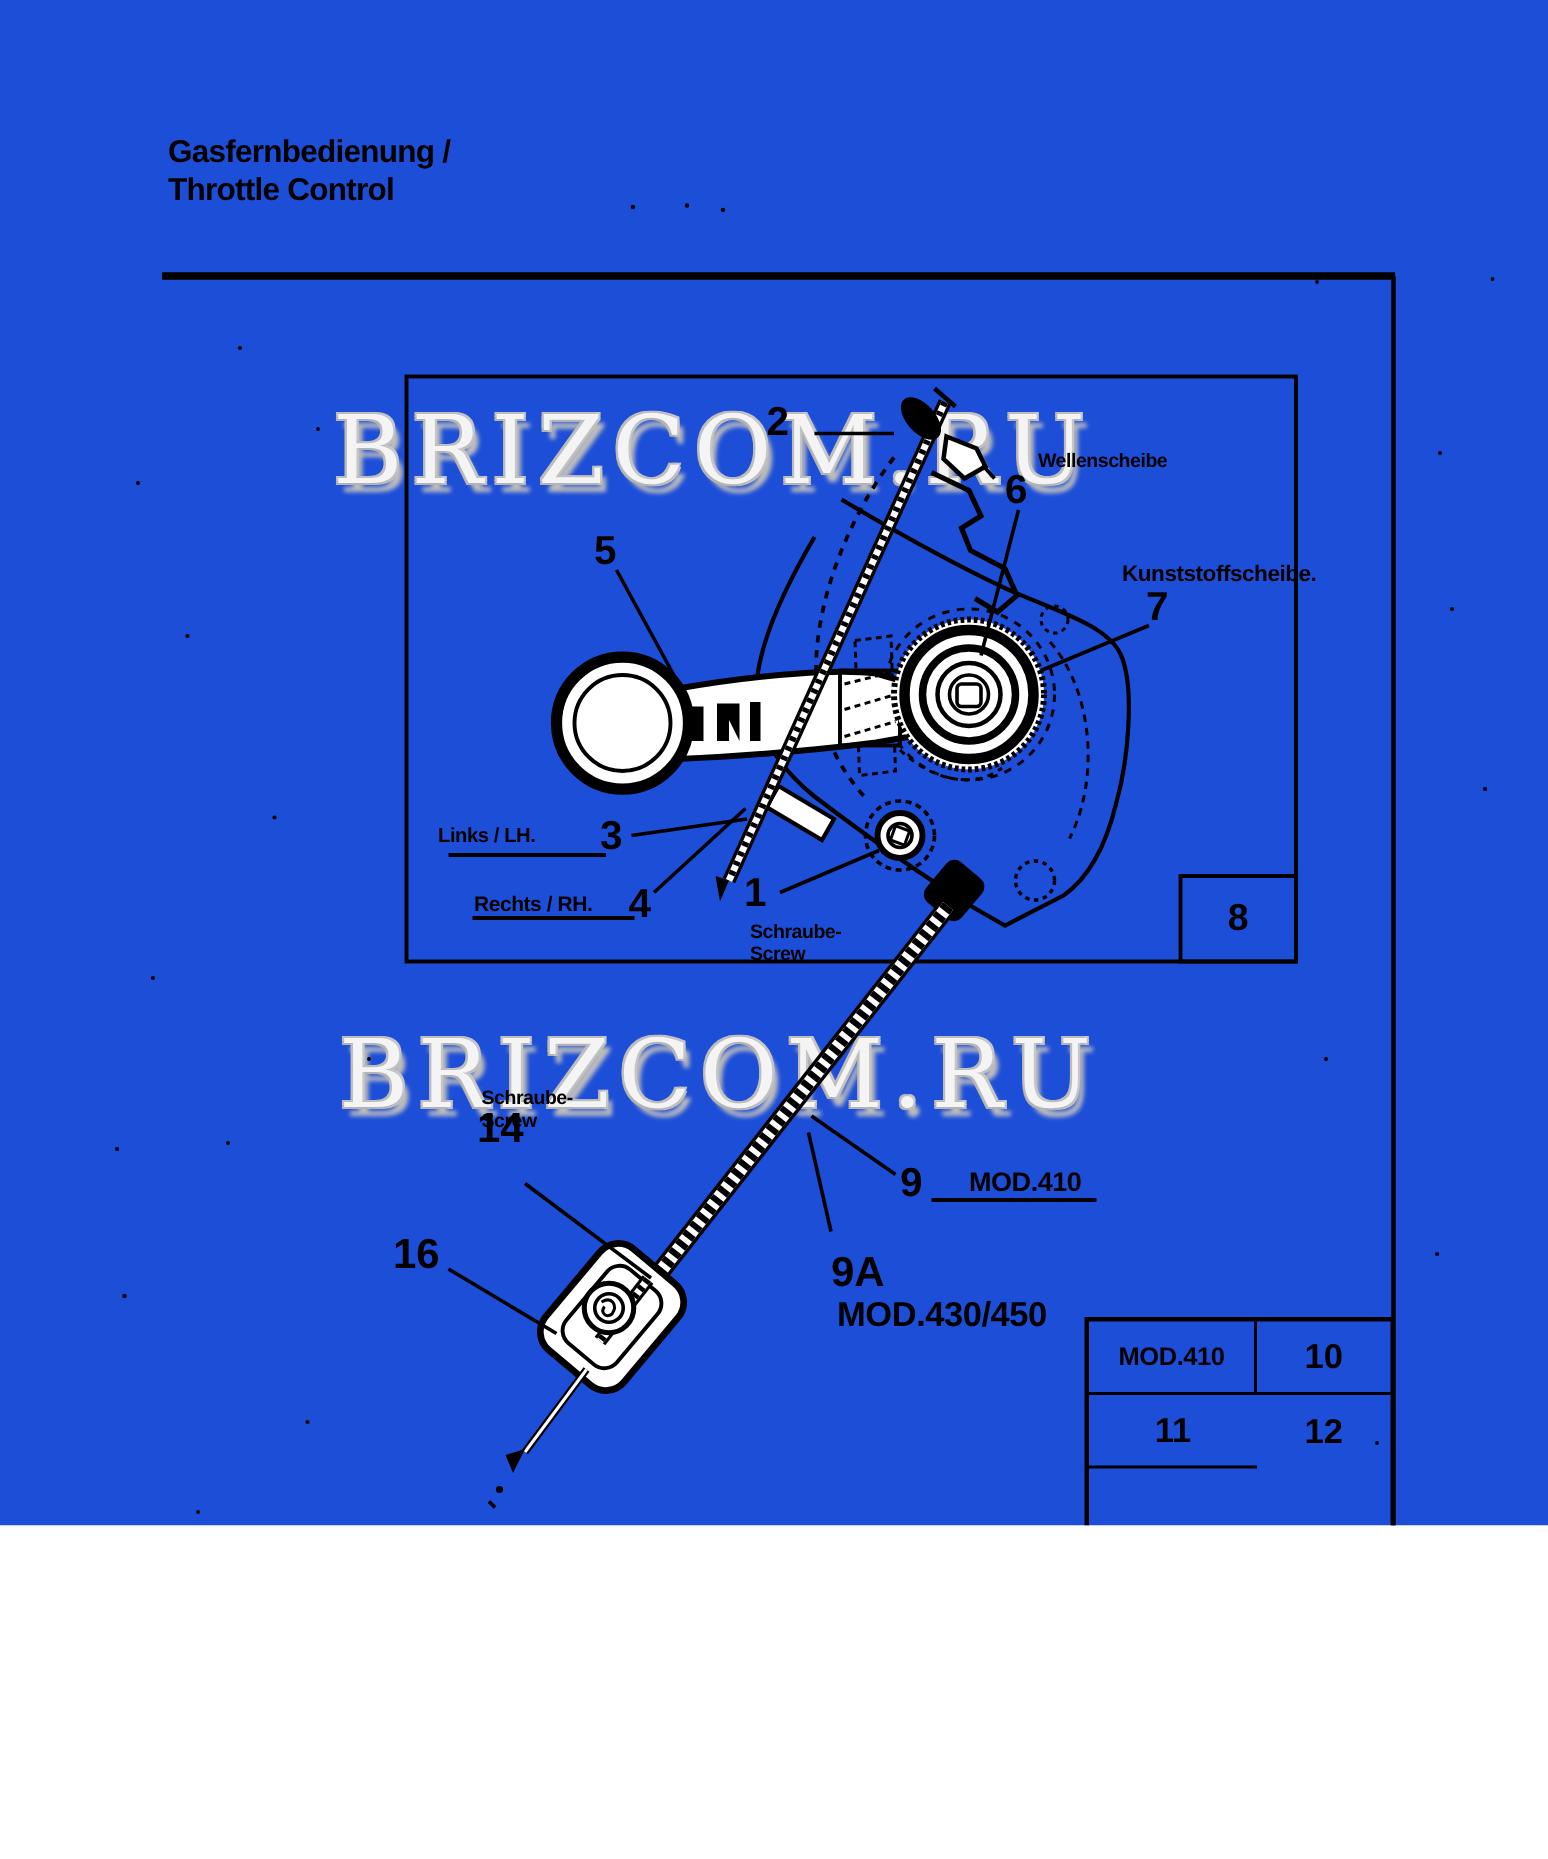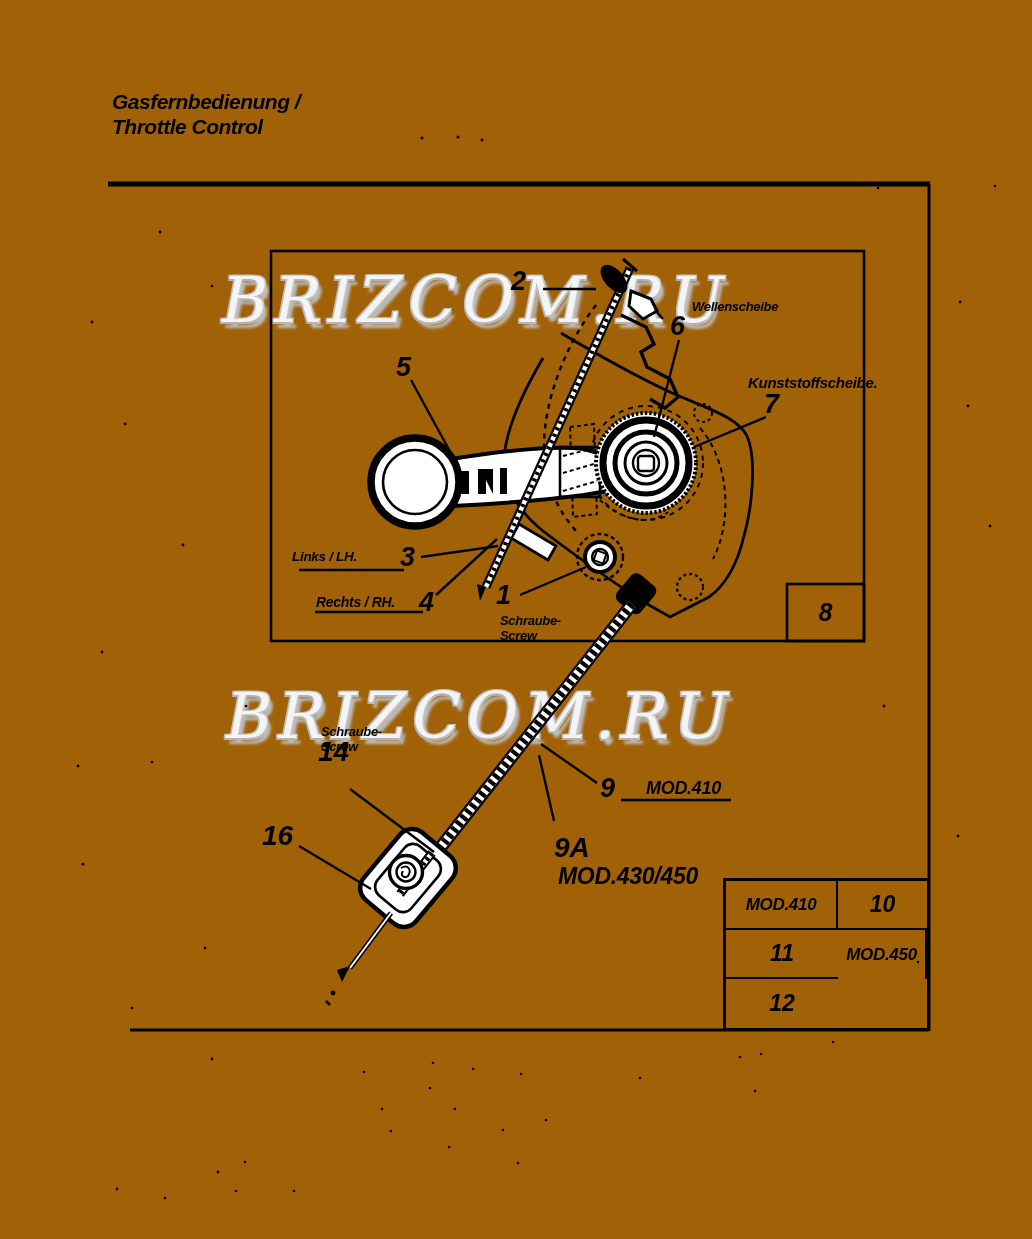--- a/index.html
+++ b/index.html
@@ -1,18 +1,18 @@
 <!DOCTYPE html>
 <html><head>
 <meta charset="utf-8">
 <style>
   html,body { margin:0; padding:0; background:#fff; }
   #page {
-    position:relative; width:1032px; height:1239px; background:#a16207;
-    font-family:"Liberation Sans", sans-serif; color:#000; overflow:hidden;font-style:italic;
+    position:relative; width:1032px; height:1017px; background:#1d4ed8;
+    font-family:"Liberation Sans", sans-serif; color:#000; overflow:hidden;
   }
   .abs { position:absolute; white-space:nowrap; }
   .hdr { font-weight:bold; font-size:21px; letter-spacing:-0.5px; z-index:3; }
   .wm {
     position:absolute; z-index:1; white-space:nowrap;
     font-family:"DejaVu Serif","Liberation Serif",serif;
     font-size:63px; letter-spacing:6px; color:#f4f4f4;
     text-shadow:-1.5px -1.5px 0 #bdbdbd, 1.5px -1.5px 0 #c6c6c6,
                 -1.5px 1.5px 0 #b3b3b3, 1.5px 1.5px 0 #bfbfbf,
                 4px 6px 3px #bdbdbd;
@@ -246,18 +246,17 @@
     <div>Schraube-</div>
     <div>Screw</div>
   </div>
   <div class="lbl" style="left:646px; top:778px; font-size:18px;">MOD.410</div>
   <div class="lbl" style="left:558px; top:863px; font-size:23px;">MOD.430/450</div>
 
   <div class="ref-table">
     <div class="rt-cell rt-model rt-bb">MOD.410</div>
     <div class="rt-cell rt-part rt-bb">10</div>
     <div class="rt-cell rt-part rt-bb">11</div>
-    <div class="rt-cell rt-model">MOD.450</div>
     <div class="rt-cell rt-part">12</div>
   </div>
 
 
 </div>
 
 </body></html>

